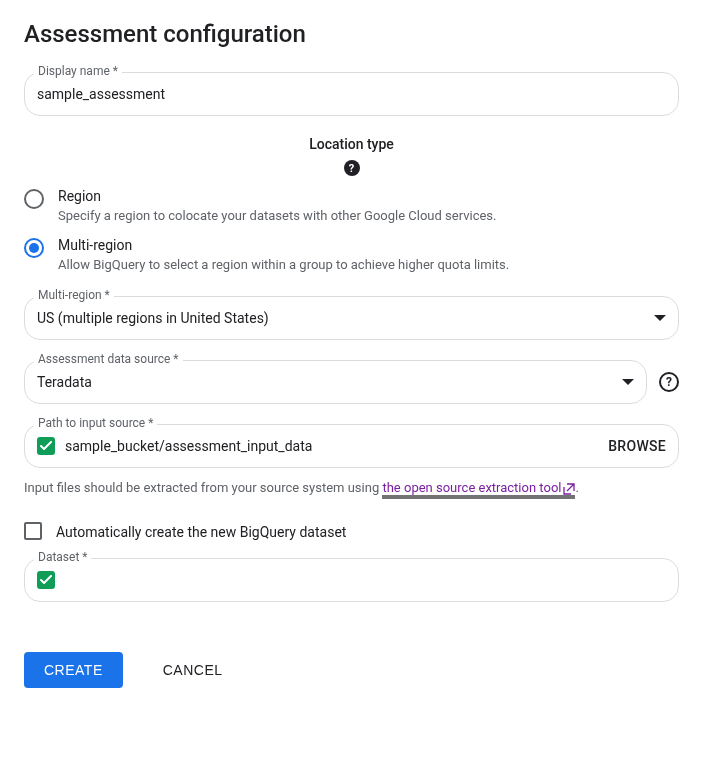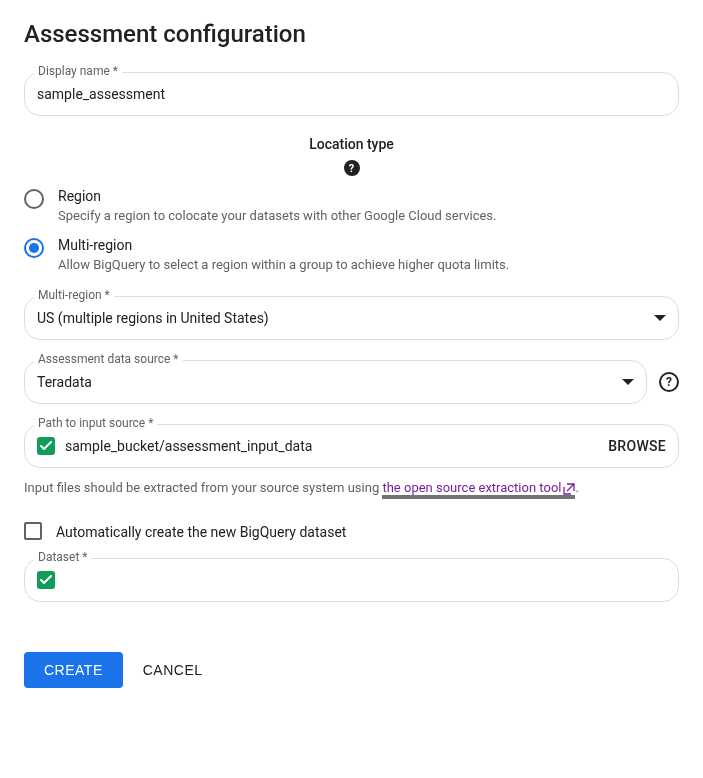--- a/index.html
+++ b/index.html
@@ -164,21 +164,21 @@
   }
   .checkbox {
     width: 18px;
     height: 18px;
     border: 2px solid #5f6368;
     border-radius: 2px;
     flex-shrink: 0;
   }
   .actions {
     display: flex;
-    gap: 20px;
+    gap: 40px;
     align-items: center;
     margin-top: 50px;
   }
   .btn-primary {
     background: #1a73e8;
     color: #fff;
     font-size: 14px;
     font-weight: 500;
     letter-spacing: 0.5px;
     border: none;

